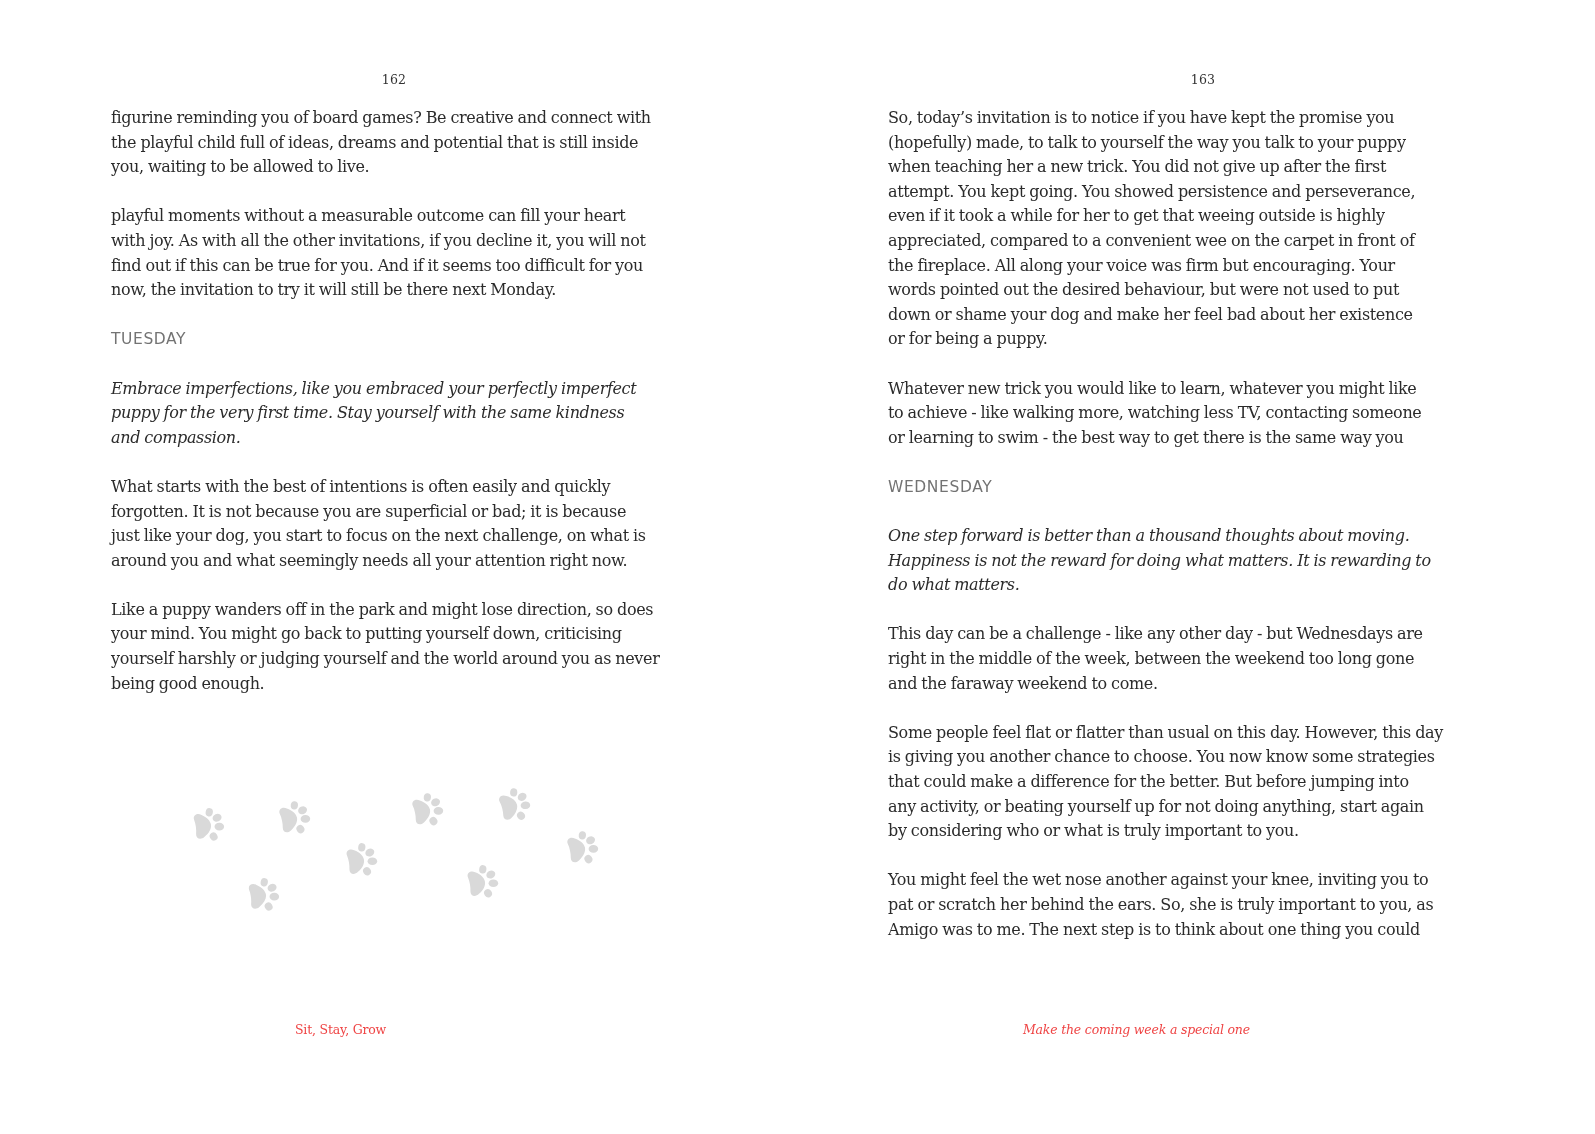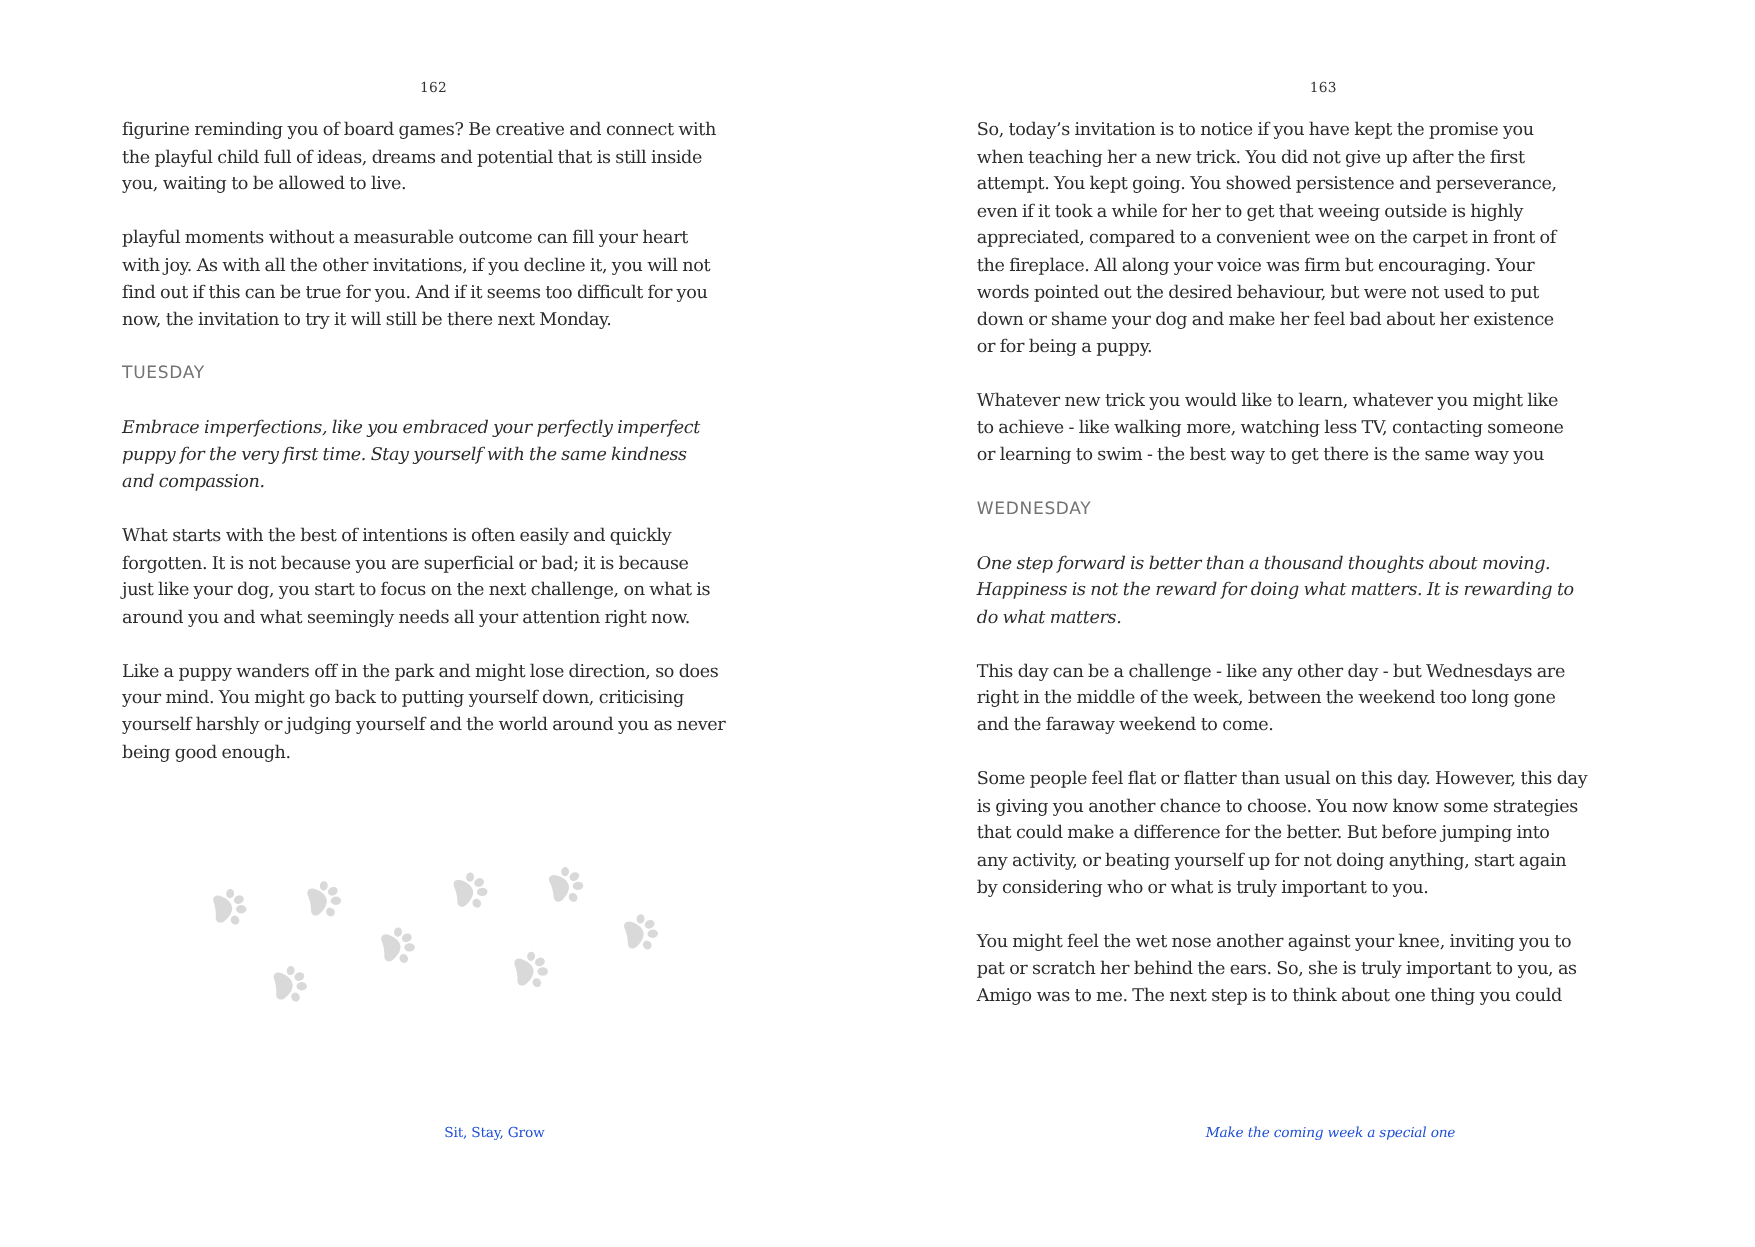--- a/index.html
+++ b/index.html
@@ -34,22 +34,22 @@
   .para { margin: 0 0 24.6px 0; }
   .para .line { display: block; white-space: nowrap; }
   .para.italic { font-style: italic; }
   .heading {
     font-family: "DejaVu Sans", "Liberation Sans", sans-serif;
     font-size: 15.5px; letter-spacing: 0.6px; color: #737373;
     margin: 0 0 24.6px 0; line-height: 24.6px; font-weight: normal;
   }
 
   .footer {
-    position: absolute; top: 1022px; text-align: right;
-    font-family: "DejaVu Serif", serif; font-size: 12.5px; color: #1d4ed8;
+    position: absolute; top: 1022px; text-align: left;
+    font-family: "DejaVu Serif", serif; font-size: 12.5px; color: #ef4444;
     letter-spacing: -0.2px; white-space: nowrap;
   }
   .left .footer { left: 295px; width: 200px; }
   .right .footer { left: 226px; width: 300px; font-style: italic; }
 
   .paw {
     position: absolute; width: 38px; height: 38px;
   }
   .paw svg { width: 38px; height: 38px; display: block; }
 </style>
@@ -164,20 +164,21 @@
       </div>
     </div>
   <div class="footer">Sit, Stay, Grow</div>
 </div>
 
 <div class="page right">
   <div class="page-number">163</div>
   <div class="body-text">
       <div class="para">
         <span class="line">So, today’s invitation is to notice if you have kept the promise you</span>
+        <span class="line">(hopefully) made, to talk to yourself the way you talk to your puppy</span>
         <span class="line">when teaching her a new trick. You did not give up after the first</span>
         <span class="line">attempt. You kept going. You showed persistence and perseverance,</span>
         <span class="line">even if it took a while for her to get that weeing outside is highly</span>
         <span class="line">appreciated, compared to a convenient wee on the carpet in front of</span>
         <span class="line">the fireplace. All along your voice was firm but encouraging. Your</span>
         <span class="line">words pointed out the desired behaviour, but were not used to put</span>
         <span class="line">down or shame your dog and make her feel bad about her existence</span>
         <span class="line">or for being a puppy.</span>
       </div>
       <div class="para">

